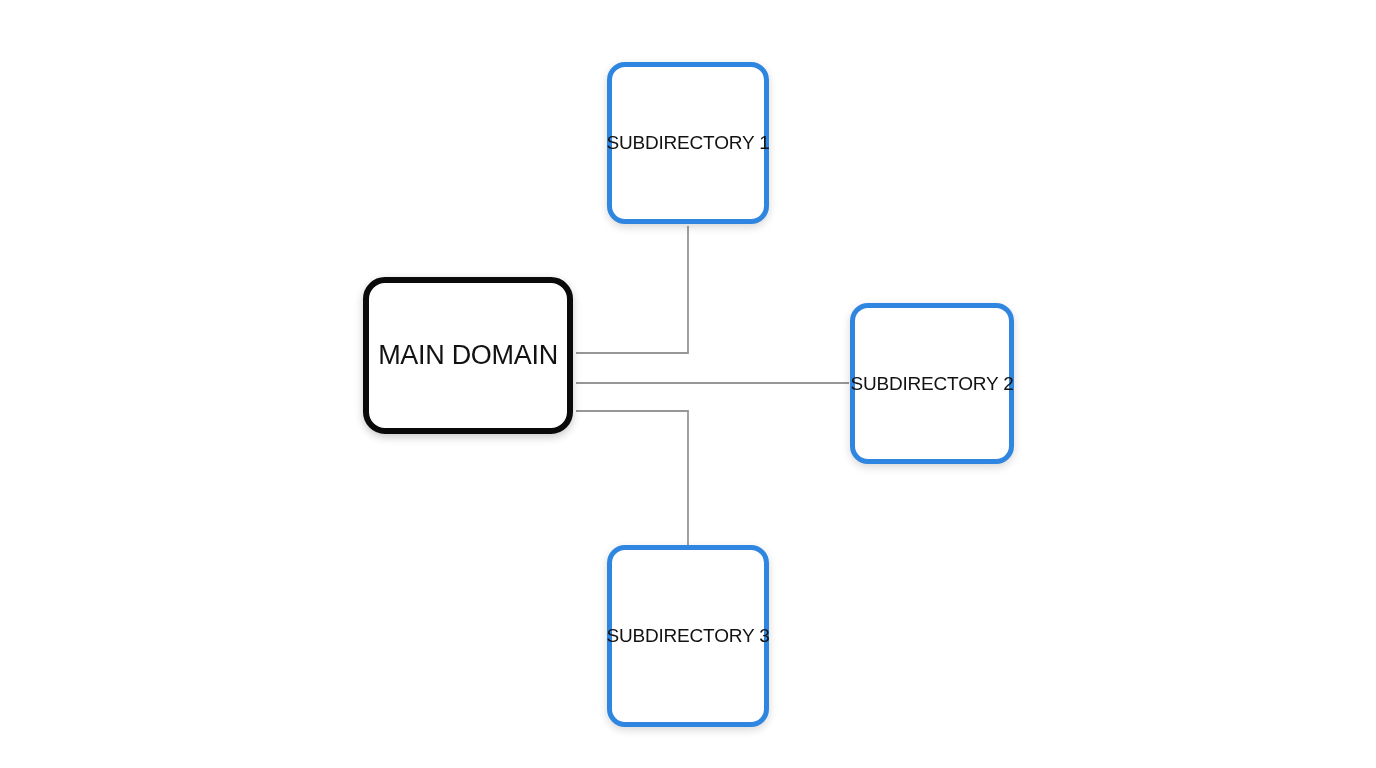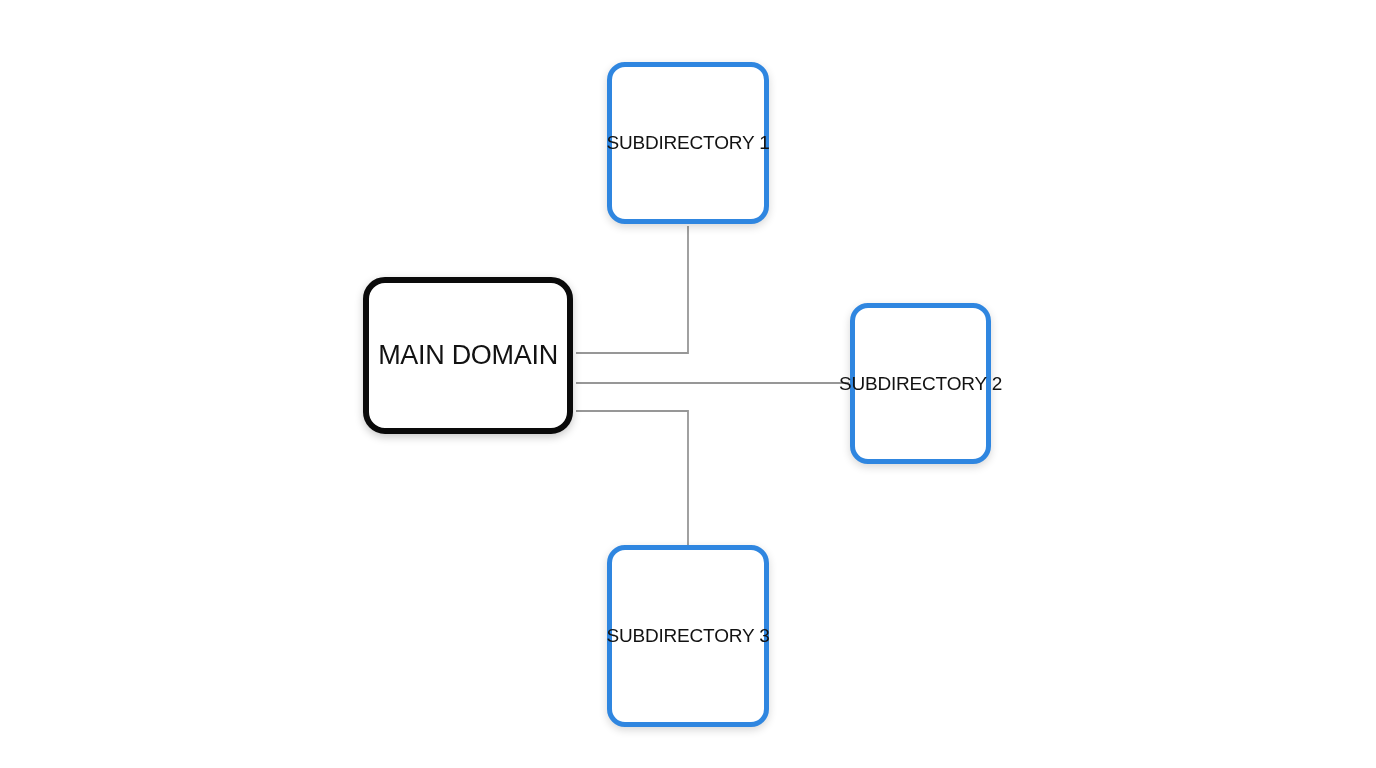--- a/index.html
+++ b/index.html
@@ -56,21 +56,21 @@
     letter-spacing: -0.3px;
   }
   .node-sub {
     border: 5px solid var(--sub-node-border);
     border-radius: 18px;
     box-shadow: 0 3px 8px rgba(0,0,0,0.16);
     font-size: 19px;
     letter-spacing: -0.2px;
   }
   .node-sub1 { left: 607px; top: 62px;  width: 162px; height: 162px; }
-  .node-sub2 { left: 850px; top: 303px; width: 141px; height: 161px; }
+  .node-sub2 { left: 850px; top: 303px; width: 164px; height: 161px; }
   .node-sub3 { left: 607px; top: 545px; width: 162px; height: 182px; }
   .node-label {
     white-space: nowrap;
     pointer-events: none;
   }
 </style>
 </head>
 <body>
 
 <div class="canvas">

